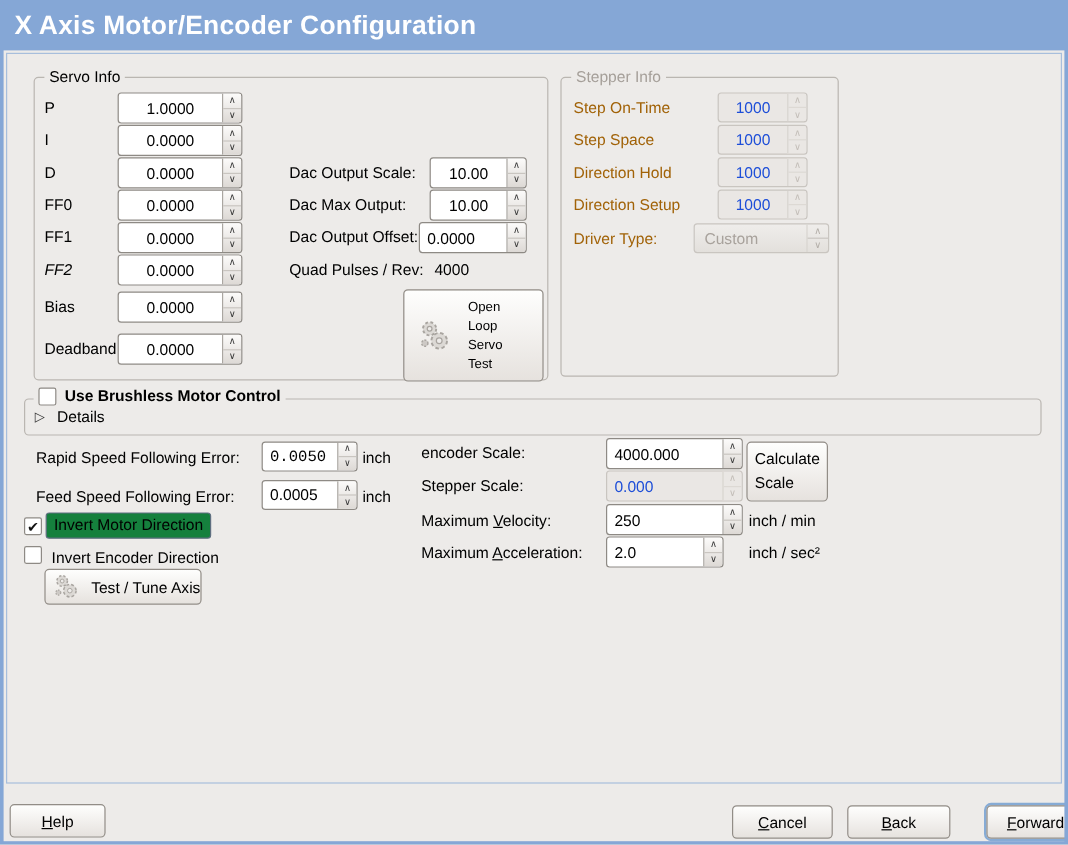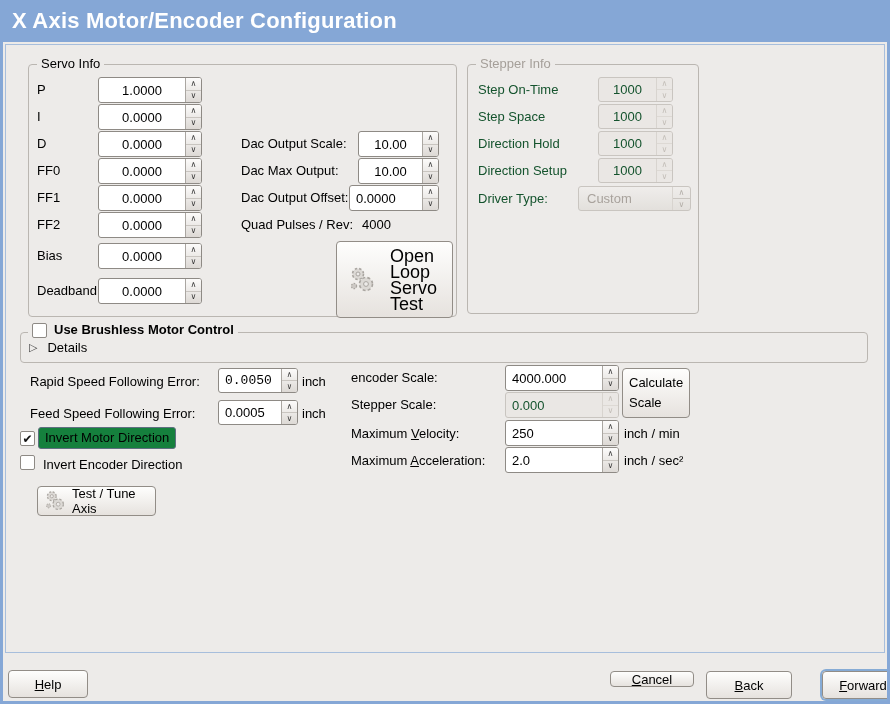--- a/index.html
+++ b/index.html
@@ -11,30 +11,30 @@
   .win-border{position:absolute;inset:0;border:3px solid #85a7d6;pointer-events:none;z-index:50;}
   .titlebar{position:absolute;left:0;top:0;width:890px;height:42px;background:#85a7d6;z-index:1;}
   .titlebar .title{position:absolute;left:12px;top:8px;font-size:22px;font-weight:bold;color:#ffffff;letter-spacing:.2px;}
   .page{position:absolute;left:5px;top:44px;width:880px;height:609px;border:1px solid #a7bedc;box-sizing:border-box;}
 
   .frame{position:absolute;border:1px solid #bab6b1;border-radius:4px;box-sizing:border-box;}
   .legend{position:absolute;top:-9px;left:8px;background:#edebe9;padding:0 4px;line-height:16px;white-space:nowrap;}
   .legend.dis{color:#a59f99;}
 
   .lbl{position:absolute;white-space:nowrap;line-height:16px;}
-  .dis{color:#14532d;}
+  .dis{color:#a16207;}
 
   .spin{position:absolute;display:flex;background:#fff;border:1px solid #8e8a85;border-radius:3px;box-sizing:border-box;overflow:hidden;}
   .spin .v{flex:1;display:flex;align-items:center;padding:0 6px;font-size:13px;white-space:nowrap;}
   .spin.center .v{justify-content:center;padding:0 2px;}
   .arr{width:15px;display:flex;flex-direction:column;border-left:1px solid #aaa6a1;background:linear-gradient(#fcfbfa,#ddd9d5);flex:none;}
   .arr span{flex:1;display:flex;align-items:center;justify-content:center;font-size:8px;line-height:1;color:#3a3a3a;}
   .arr span:first-child{border-bottom:1px solid #c9c5c0;}
   .spin.disabled{background:#eae7e4;border-color:#c9c5c0;}
-  .spin.disabled .v{color:#14532d;}
+  .spin.disabled .v{color:#1d4ed8;}
   .spin.disabled .arr{border-left-color:#d8d4cf;background:#eae7e4;}
   .spin.disabled .arr span{color:#c3beb8;border-color:#ddd9d4;}
 
   .btn{position:absolute;display:flex;align-items:center;justify-content:center;
        background:linear-gradient(#fefefd,#e6e2de);border:1px solid #928d87;border-radius:4px;
        box-sizing:border-box;font-size:13px;}
   .btn.focus{box-shadow:0 0 0 2px #86abd5;}
   .multiline{white-space:pre-line;}
 
   .combo{position:absolute;display:flex;align-items:stretch;background:linear-gradient(#efedeb,#e3e0dc);
@@ -100,21 +100,21 @@
 
     <span class="lbl" style="left:8px;top:125px;">FF1</span>
     <div class="spin center" style="left:69px;top:120px;width:104px;height:26px;">
       <span class="v">0.0000</span>
       <span class="arr">
           <span>∧</span>
           <span>∨</span>
         </span>
     </div>
 
-    <span class="lbl" style="left:8px;top:152px;">FF2</span>
+    <span class="lbl" style="left:8px;top:152px;font-style:italic;">FF2</span>
     <div class="spin center" style="left:69px;top:147px;width:104px;height:26px;">
       <span class="v">0.0000</span>
       <span class="arr">
           <span>∧</span>
           <span>∨</span>
         </span>
     </div>
 
     <span class="lbl" style="left:8px;top:183px;">Bias</span>
     <div class="spin center" style="left:69px;top:178px;width:104px;height:26px;">
@@ -165,21 +165,21 @@
     <span class="lbl" style="left:333px;top:152px;">4000</span>
 
     <div class="btn" style="left:307px;top:176px;width:117px;height:77px;justify-content:flex-start;">
       <svg class="gear-icon" width="30" height="30" viewBox="0 0 30 30" style="margin-left:10px;">
         <circle cx="11" cy="9" r="5.5" fill="#dcd9d5" stroke="#a9a5a0" stroke-width="1.6" stroke-dasharray="2.4 2"></circle>
         <circle cx="11" cy="9" r="2" fill="#edebe9" stroke="#a9a5a0"></circle>
         <circle cx="19" cy="19" r="6.5" fill="#dcd9d5" stroke="#a9a5a0" stroke-width="1.6" stroke-dasharray="3 2.2"></circle>
         <circle cx="19" cy="19" r="2.4" fill="#edebe9" stroke="#a9a5a0"></circle>
         <circle cx="7" cy="21" r="2.6" fill="#cdc9c5" stroke="#a9a5a0" stroke-width="1.2" stroke-dasharray="1.6 1.3"></circle>
       </svg>
-      <div class="multiline" style="margin-left:13px;text-align:left;line-height:16px;font-size:18px;">Open
+      <div class="multiline" style="margin-left:13px;text-align:left;line-height:16px;font-size:11px;">Open
 Loop
 Servo
 Test</div>
     </div>
   </div>
 
   <div class="frame" style="left:467px;top:64px;width:232px;height:250px;">
     <span class="legend dis">Stepper Info</span>
 
     <span class="lbl dis" style="left:10px;top:17px;">Step On-Time</span>
@@ -285,50 +285,50 @@
   <div class="spin" style="left:505px;top:420px;width:114px;height:26px;">
     <span class="v">250</span>
     <span class="arr">
         <span>∧</span>
         <span>∨</span>
       </span>
   </div>
   <span class="lbl" style="left:624px;top:426px;">inch / min</span>
 
   <span class="lbl" style="left:351px;top:453px;"><span>Maximum </span><span class="mn">A</span><span>cceleration:</span></span>
-  <div class="spin" style="left:505px;top:447px;width:114px;height:26px;">
+  <div class="spin" style="left:505px;top:447px;width:98px;height:26px;">
     <span class="v">2.0</span>
     <span class="arr">
         <span>∧</span>
         <span>∨</span>
       </span>
   </div>
   <span class="lbl" style="left:624px;top:453px;">inch / sec²</span>
 
   <span class="checkbox" style="left:20px;top:431px;">✔</span>
   <span class="cb-highlight" style="left:38px;top:427px;">Invert Motor Direction</span>
 
   <span class="checkbox" style="left:20px;top:455px;"></span>
   <span class="lbl" style="left:43px;top:457px;">Invert Encoder Direction</span>
 
-  <div class="btn" style="left:37px;top:486px;width:119px;height:30px;justify-content:space-between;">
+  <div class="btn" style="left:37px;top:474px;width:131px;height:30px;justify-content:space-between;">
     <svg class="gear-icon" width="24" height="24" viewBox="0 0 30 30" style="margin-left:5px;">
       <circle cx="11" cy="9" r="5.5" fill="#dcd9d5" stroke="#a9a5a0" stroke-width="1.6" stroke-dasharray="2.4 2"></circle>
       <circle cx="11" cy="9" r="2" fill="#edebe9" stroke="#a9a5a0"></circle>
       <circle cx="19" cy="19" r="6.5" fill="#dcd9d5" stroke="#a9a5a0" stroke-width="1.6" stroke-dasharray="3 2.2"></circle>
       <circle cx="19" cy="19" r="2.4" fill="#edebe9" stroke="#a9a5a0"></circle>
       <circle cx="7" cy="21" r="2.6" fill="#cdc9c5" stroke="#a9a5a0" stroke-width="1.2" stroke-dasharray="1.6 1.3"></circle>
     </svg>
     <span style="margin-left:5px;">Test / Tune Axis</span>
   </div>
 
   <div class="btn" style="left:8px;top:670px;width:80px;height:28px;">
     <span><span class="mn">H</span><span>elp</span></span>
   </div>
-  <div class="btn" style="left:610px;top:671px;width:84px;height:16px;">
+  <div class="btn" style="left:610px;top:671px;width:84px;height:28px;">
     <span><span class="mn">C</span><span>ancel</span></span>
   </div>
   <div class="btn" style="left:706px;top:671px;width:86px;height:28px;">
     <span><span class="mn">B</span><span>ack</span></span>
   </div>
   <div class="btn focus" style="left:822px;top:671px;width:82px;height:28px;">
     <span><span class="mn">F</span><span>orward</span></span>
   </div>
 
   <div class="win-border"></div>

